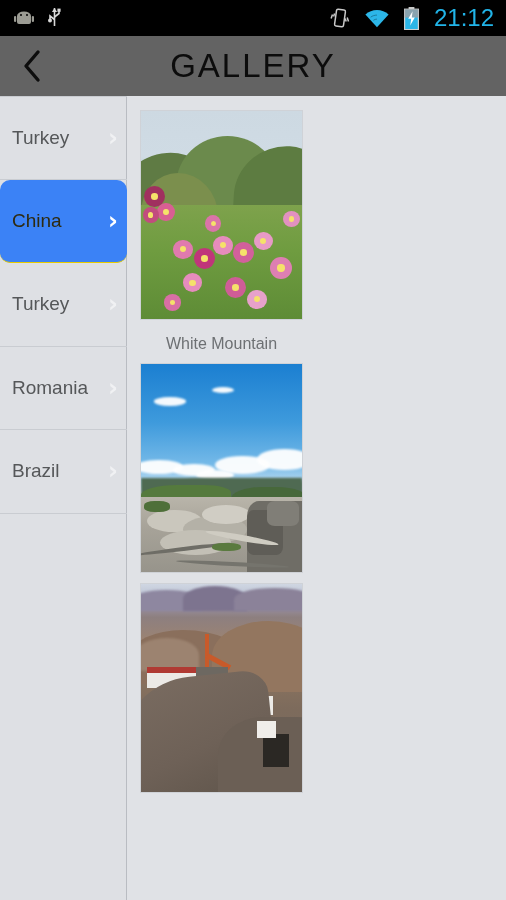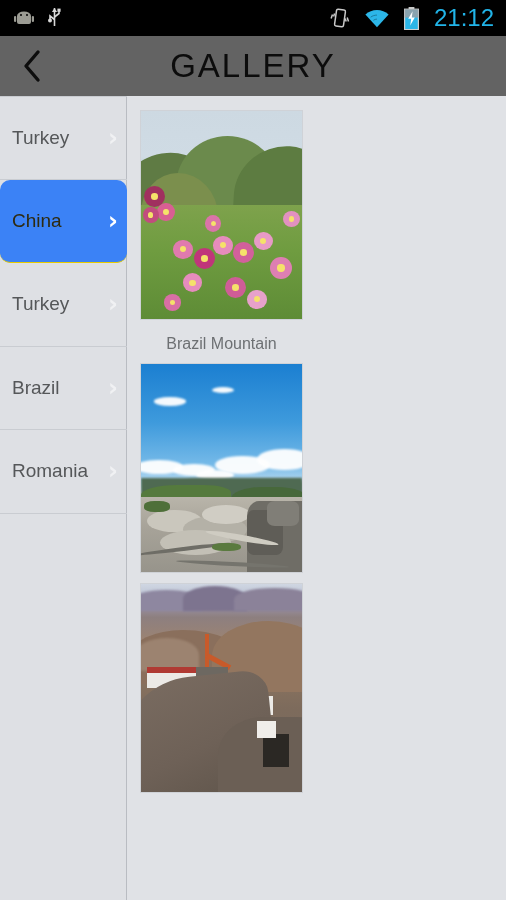--- a/index.html
+++ b/index.html
@@ -208,26 +208,26 @@
         <span class="side-label">China</span>
         <span class="side-chev">›</span>
       </div>
 
       <div class="side-item">
         <span class="side-label">Turkey</span>
         <span class="side-chev">›</span>
       </div>
 
       <div class="side-item">
+        <span class="side-label">Romania</span>
+        <span class="side-chev">›</span>
+      </div>
+
+      <div class="side-item">
         <span class="side-label">Brazil</span>
-        <span class="side-chev">›</span>
-      </div>
-
-      <div class="side-item">
-        <span class="side-label">Romania</span>
         <span class="side-chev">›</span>
       </div>
 
       <div class="sidebar-filler"></div>
     </div>
 
     <div class="gallery">
       <div class="grid">
 
         <div class="cell">
@@ -251,21 +251,21 @@
               <div class="fl" style="left:70%; top:58%; width:12%; height:9%;  background:#e89ac6;"></div>
               <div class="fl" style="left:80%; top:70%; width:14%; height:11%; background:#de7fb2;"></div>
               <div class="fl" style="left:26%; top:78%; width:12%; height:9%;  background:#e68cbd;"></div>
               <div class="fl" style="left:52%; top:80%; width:13%; height:10%; background:#cf5d97;"></div>
               <div class="fl" style="left:66%; top:86%; width:12%; height:9%;  background:#e7a1ca;"></div>
               <div class="fl" style="left:14%; top:88%; width:11%; height:8%;  background:#d86fa4;"></div>
               <div class="fl" style="left:88%; top:48%; width:11%; height:8%;  background:#e291c0;"></div>
               <div class="fl" style="left:40%; top:50%; width:10%; height:8%;  background:#da74a8;"></div>
             </div>
           </div>
-          <div class="caption">Brazil Mountain</div>
+          <div class="caption">White Mountain</div>
         </div>
 
         <div class="cell">
           <div class="thumb">
             <div class="art-jf">
               <div class="jf-cl" style="left:8%;  top:16%; width:20%; height:4%;"></div>
               <div class="jf-cl" style="left:44%; top:11%; width:14%; height:3%;"></div>
               <div class="jf-cl" style="left:-4%; top:46%; width:30%; height:7%;"></div>
               <div class="jf-cl" style="left:20%; top:48%; width:26%; height:6%;"></div>
               <div class="jf-cl" style="left:46%; top:44%; width:34%; height:9%;"></div>

